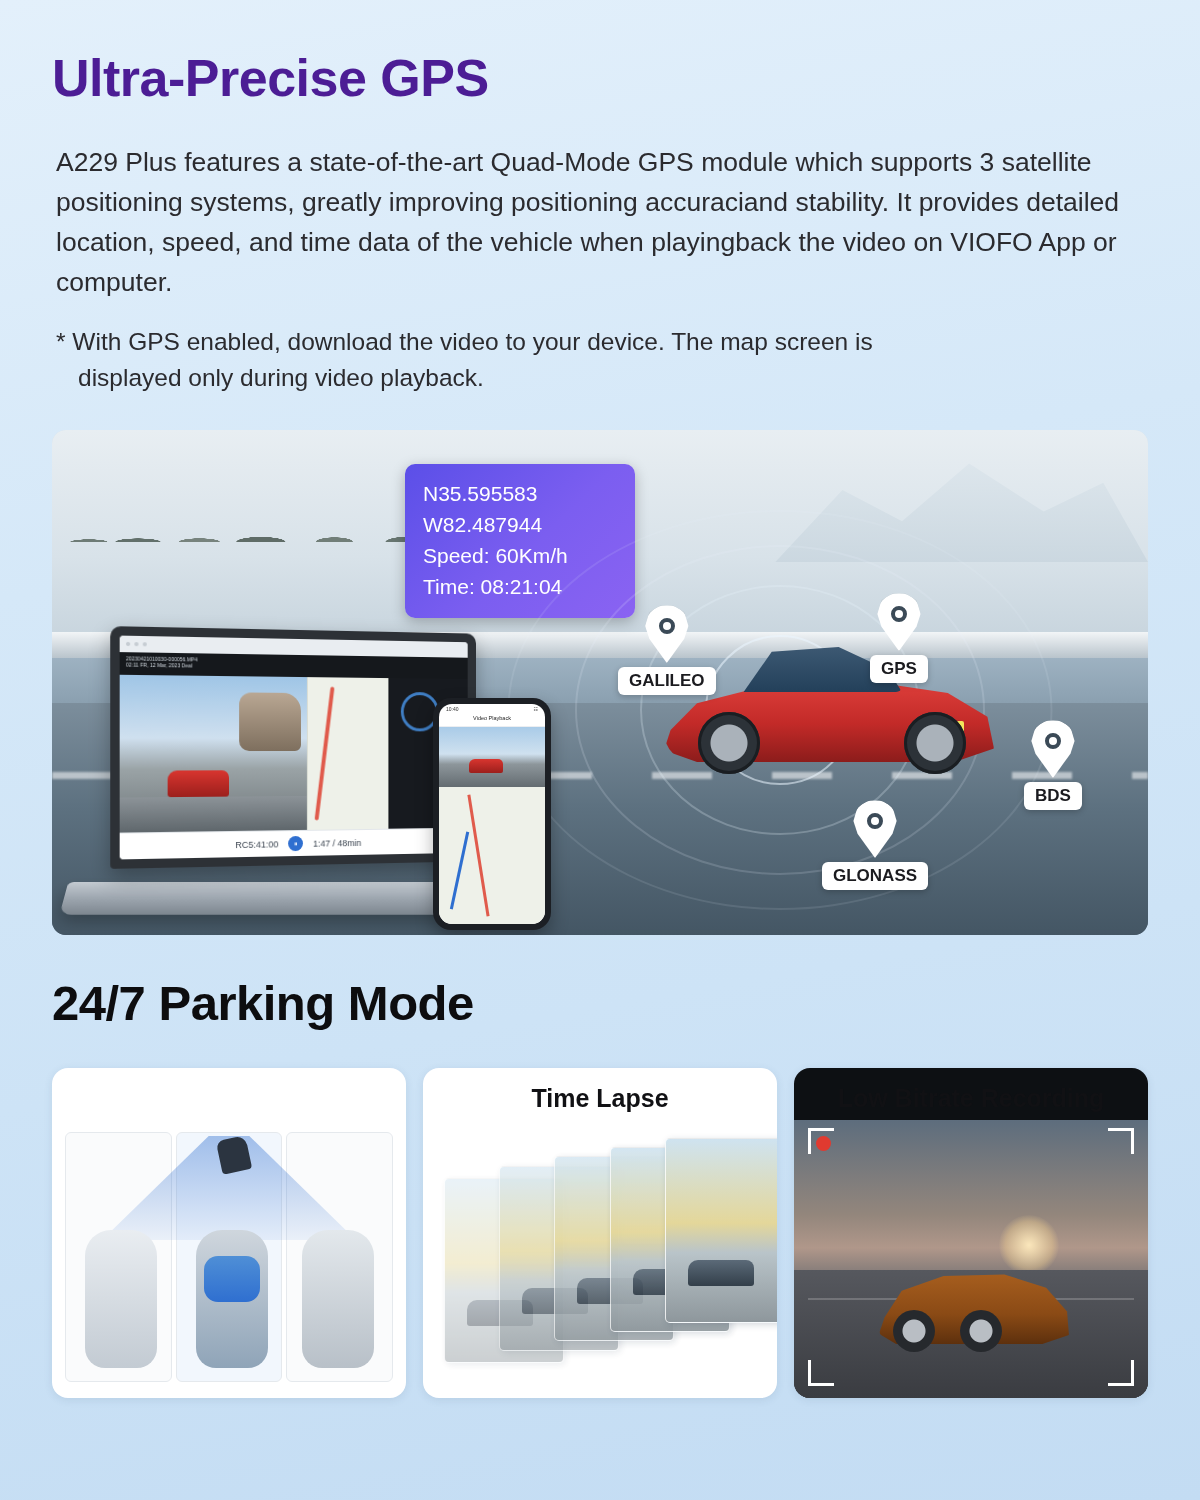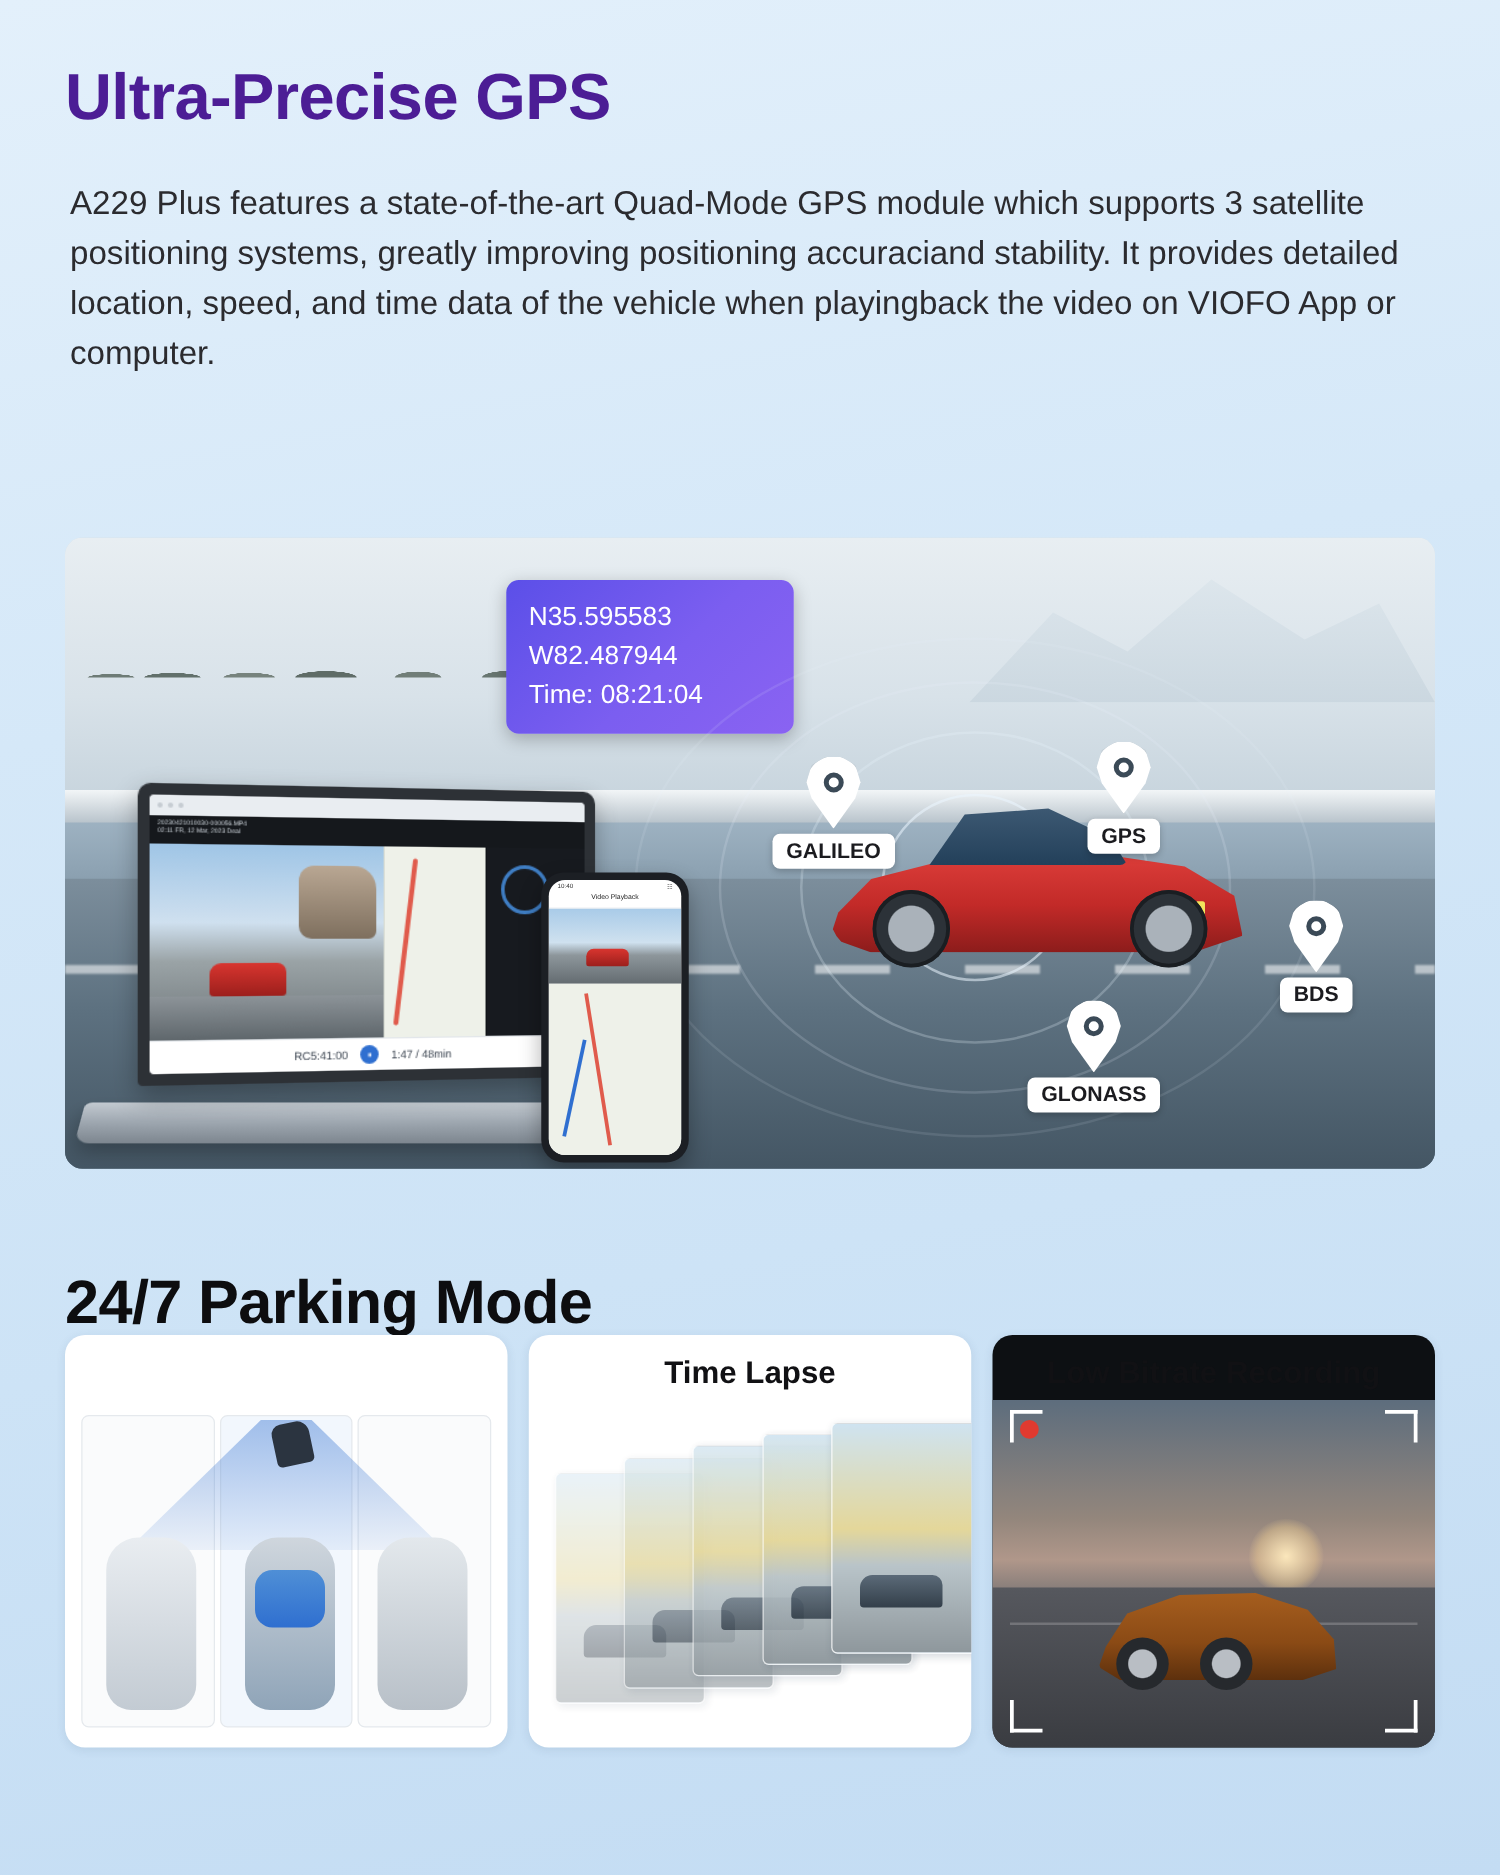--- a/index.html
+++ b/index.html
@@ -243,21 +243,21 @@
     background: #e05b4c; transform: rotate(-9deg);
   }
   .phone .pmap::after {
     content: ""; position: absolute; left: 18%; top: 32%; width: 3px; height: 58%;
     background: #2f6fd0; transform: rotate(12deg);
   }
 
   
   .h2 {
     position: absolute; left: 52px; top: 975px;
-    font-size: 49px; font-weight: bold; color: #0d0d0f; letter-spacing: -0.5px; margin-top: 39px;
+    font-size: 49px; font-weight: bold; color: #0d0d0f; letter-spacing: -0.5px;
   }
   .cards { position: absolute; left: 52px; top: 1068px; width: 1096px; height: 330px; display: flex; gap: 17px; }
   .card {
     flex: 1; background: #fff; border-radius: 16px; overflow: hidden; position: relative;
     box-shadow: 0 2px 8px rgba(40,70,100,.10);
   }
   .card .card-title {
     position: absolute; left: 0; top: 16px; width: 100%; text-align: center;
     font-size: 25px; font-weight: bold; color: #111114; z-index: 4;
   }
@@ -355,30 +355,35 @@
 </style>
 </head>
 <body>
 
 <div class="page">
 
   <h1 class="h1">Ultra-Precise GPS</h1>
 
   <p class="body-copy">A229 Plus features a state-of-the-art Quad-Mode GPS module which supports 3 satellite positioning systems, greatly improving positioning accuraciand stability. It provides detailed location, speed, and time data of the vehicle when playingback the video on VIOFO App or computer.</p>
 
+  <div class="note">
+    <span>* With GPS enabled, download the video to your device. The map screen is</span>
+    <span class="note-ind">displayed only during video playback.</span>
+  </div>
 
   <div class="hero">
     <div class="sky"></div>
     <div class="treeline"></div>
     <div class="mountain"></div>
     <div class="guardrail"></div>
     <div class="road"></div>
 
     <div class="gps-badge">
       <div>N35.595583 W82.487944</div>
+      <div>Speed: 60Km/h</div>
       <div>Time: 08:21:04</div>
     </div>
 
     <div class="rings">
       <span class="r1"></span>
         <span class="r2"></span>
         <span class="r3"></span>
         <span class="r4"></span>
     </div>
 

